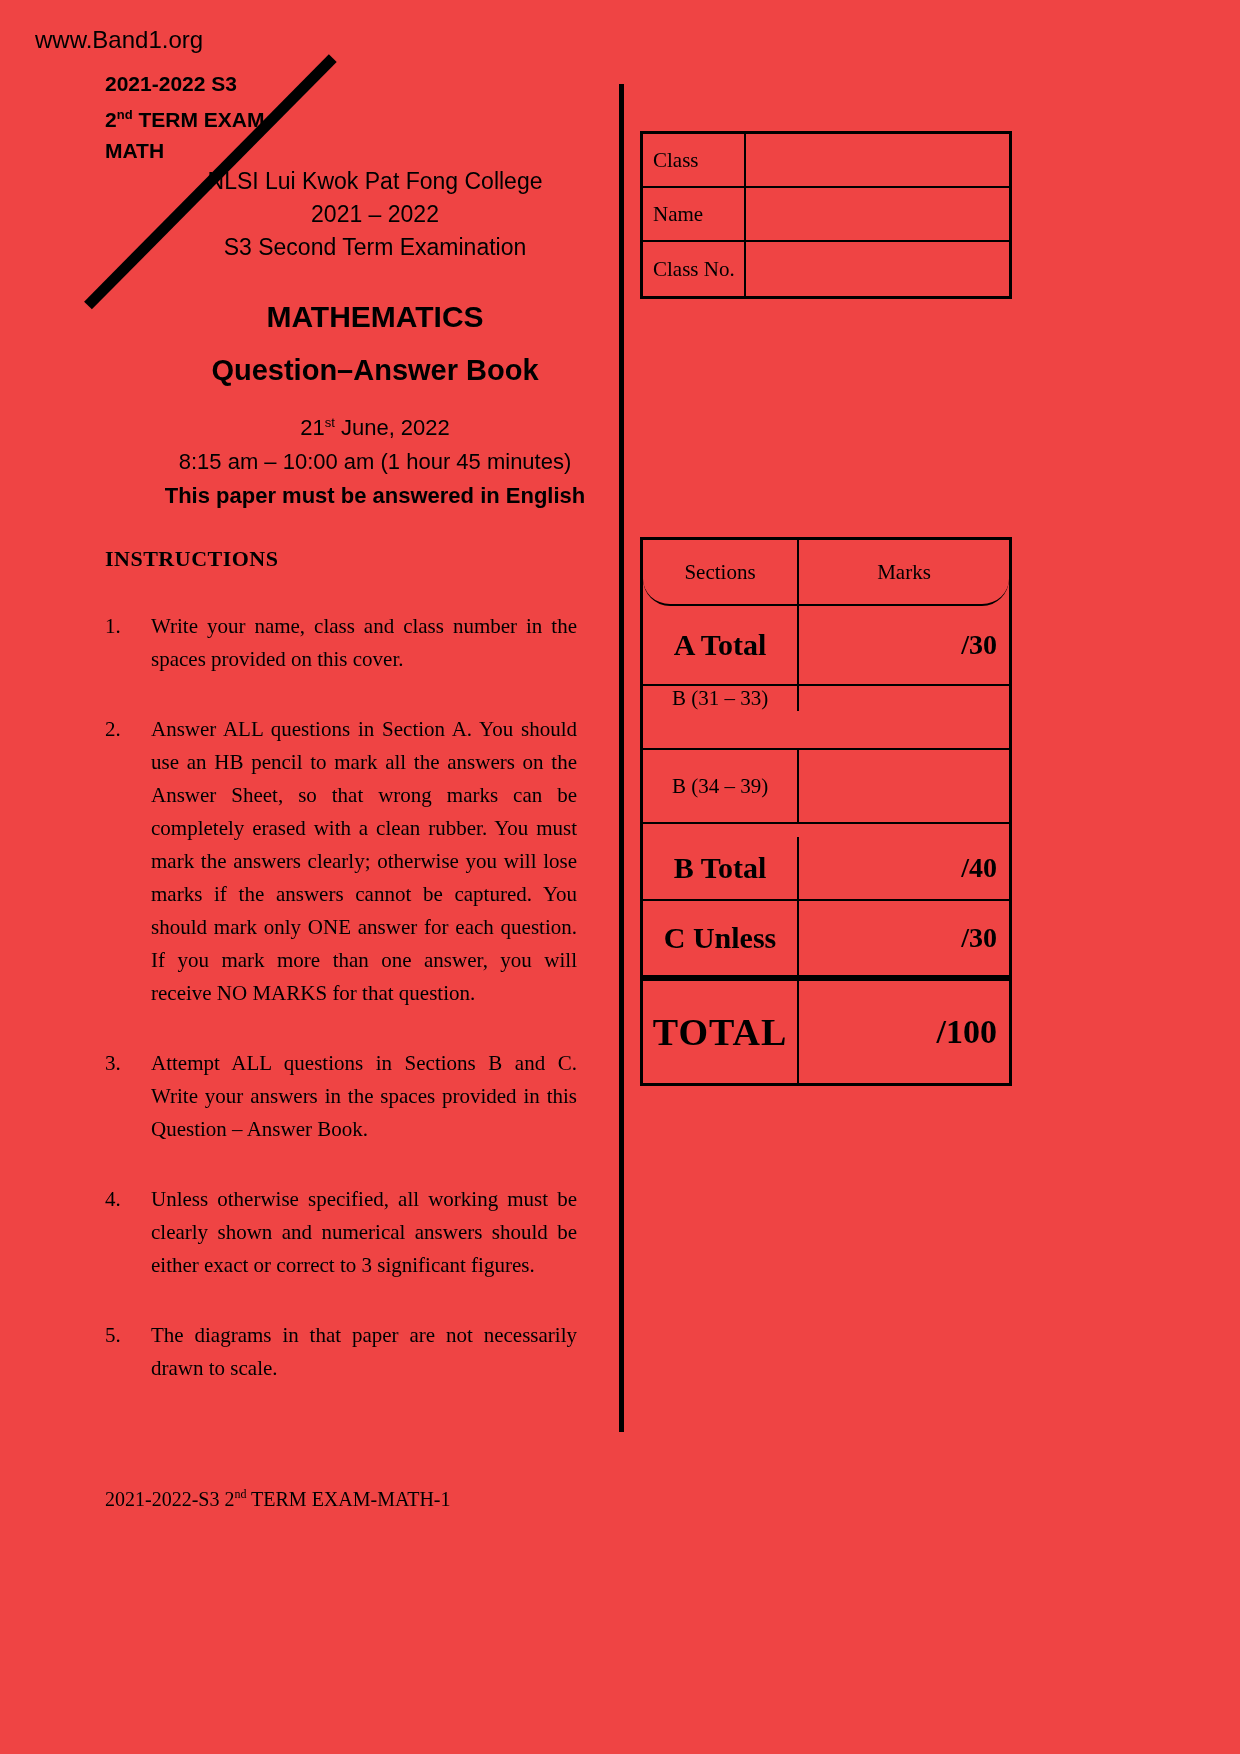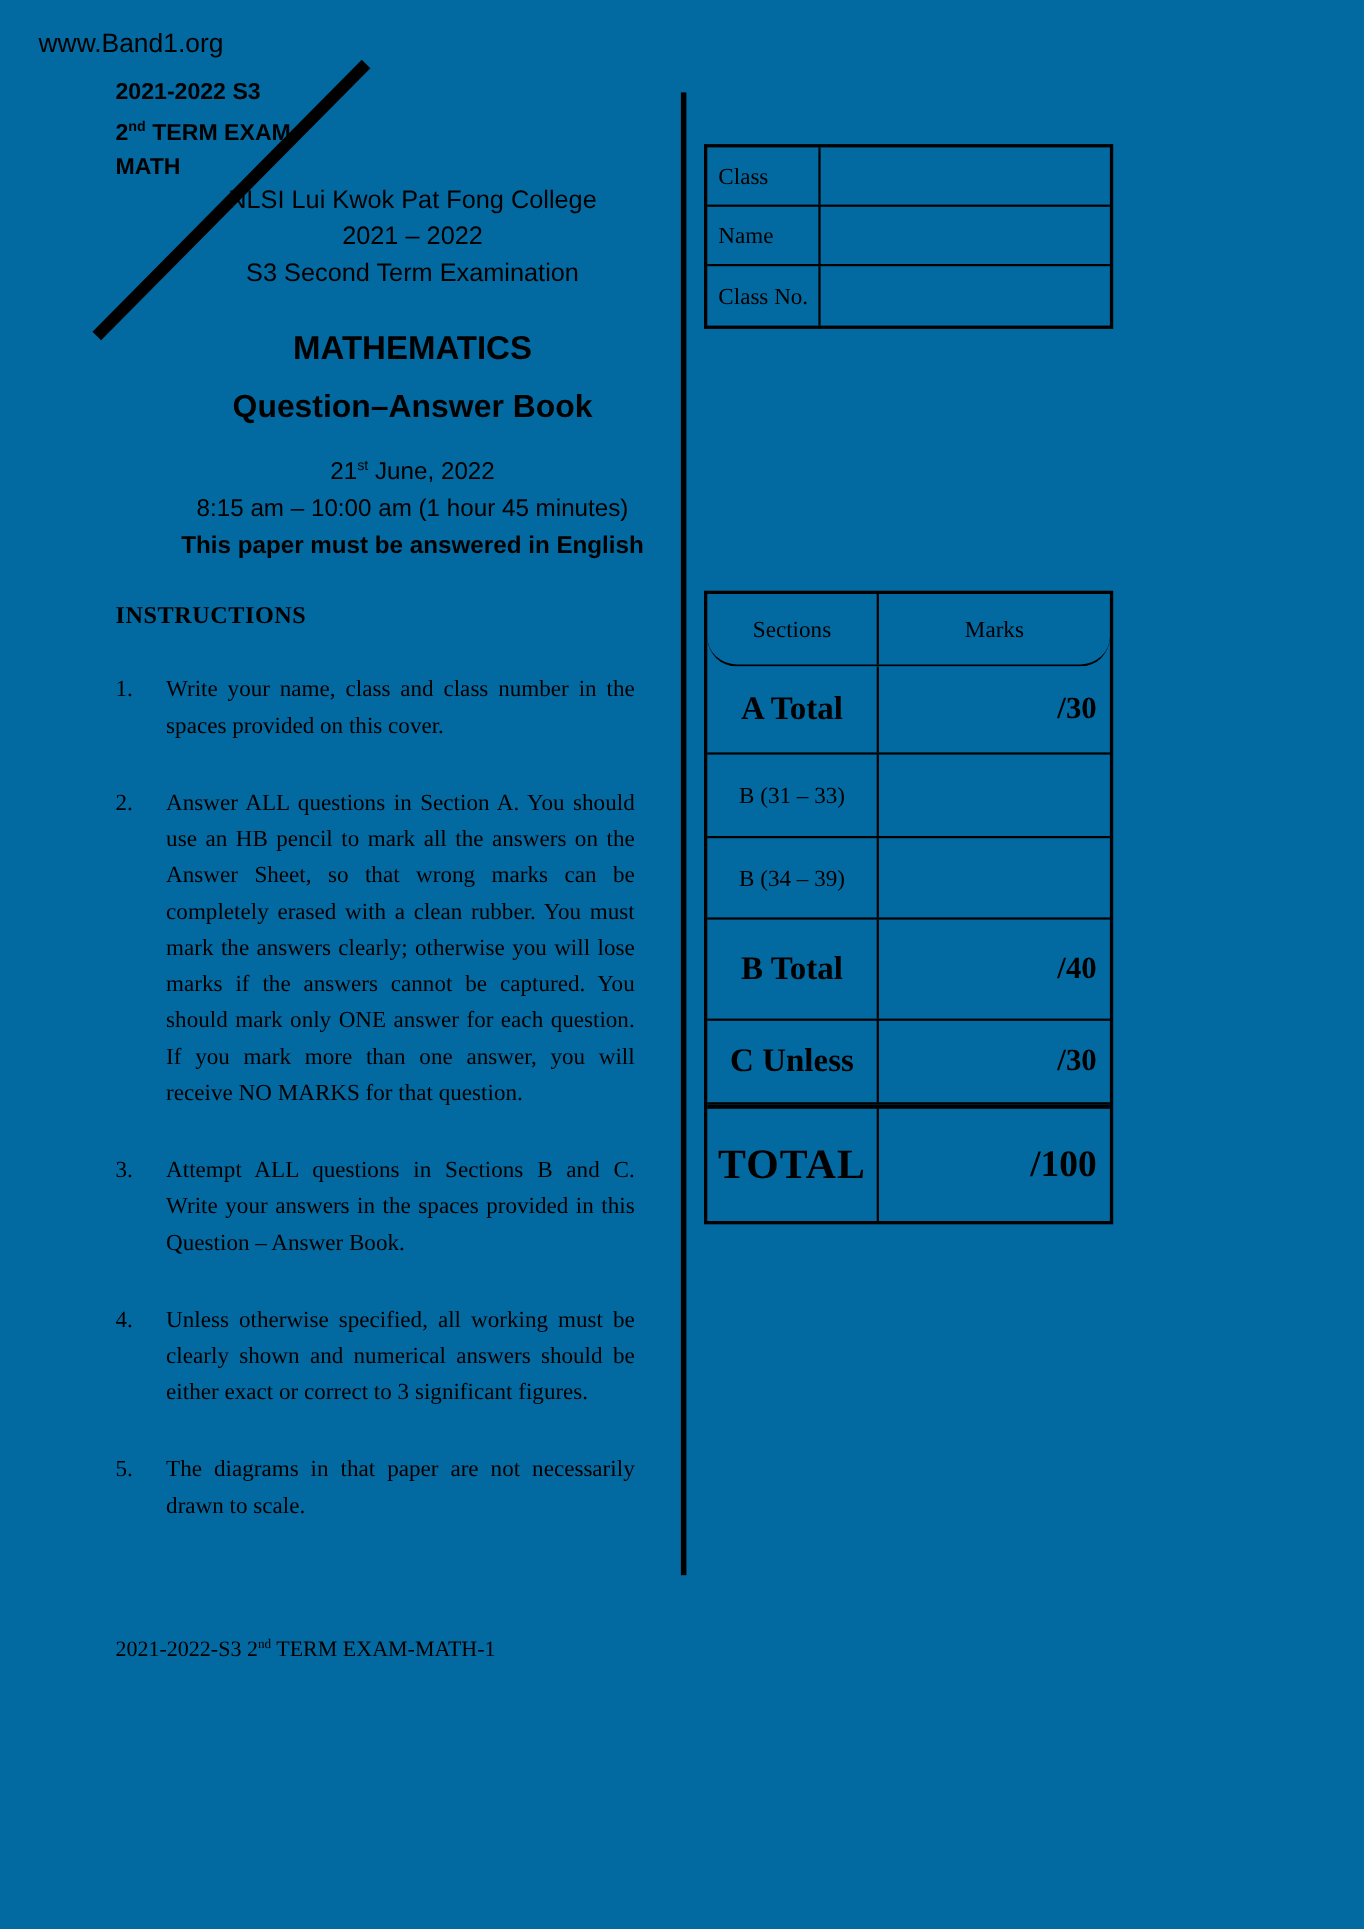--- a/index.html
+++ b/index.html
@@ -1,20 +1,20 @@
 <!DOCTYPE html>
 <html><head>
 <meta charset="utf-8">
 <style>
   * { margin:0; padding:0; box-sizing:border-box; }
   html,body { background:#ffffff; }
   .page {
     position:relative;
     width:1240px; height:1754px;
-    background:#0369a1;
+    background:#ef4444;
     font-family:"Liberation Serif", serif;
     color:#000;
     overflow:hidden;
   }
 
   
   .watermark {
     position:absolute; left:35px; top:26px;
     font-family:"Liberation Sans", sans-serif;
     font-size:24px;
@@ -90,23 +90,23 @@
     display:flex; align-items:center; justify-content:center;
     text-align:center;
   }
   .mt-marks {
     flex:1; display:flex; align-items:center; justify-content:flex-end;
     padding-right:12px;
   }
   .mt-header { height:66px; font-size:21px;border-radius:27px; }
   .mt-header .mt-marks { justify-content:center; padding-right:0; }
   .mt-a  { height:80px;gap:36px; }
-  .mt-b1 { height:76px; font-size:21px; }
+  .mt-b1 { height:64px; font-size:21px;flex-direction:column; }
   .mt-b2 { height:74px; font-size:21px; }
-  .mt-bt { height:92px; }
+  .mt-bt { height:64px;margin-top:13px; }
   .mt-ct { height:76px; }
   .bigrow .mt-label { font-size:30px; font-weight:bold; }
   .bigrow .mt-marks { font-size:28px; font-weight:bold; }
   .mt-total { height:106px; border-top:4px solid #000; }
   .mt-total .mt-label { font-size:38px; font-weight:bold; letter-spacing:1px; }
   .mt-total .mt-marks { font-size:34px; font-weight:bold; }
 
   
   .footer {
     position:absolute; left:105px; top:1487px;

